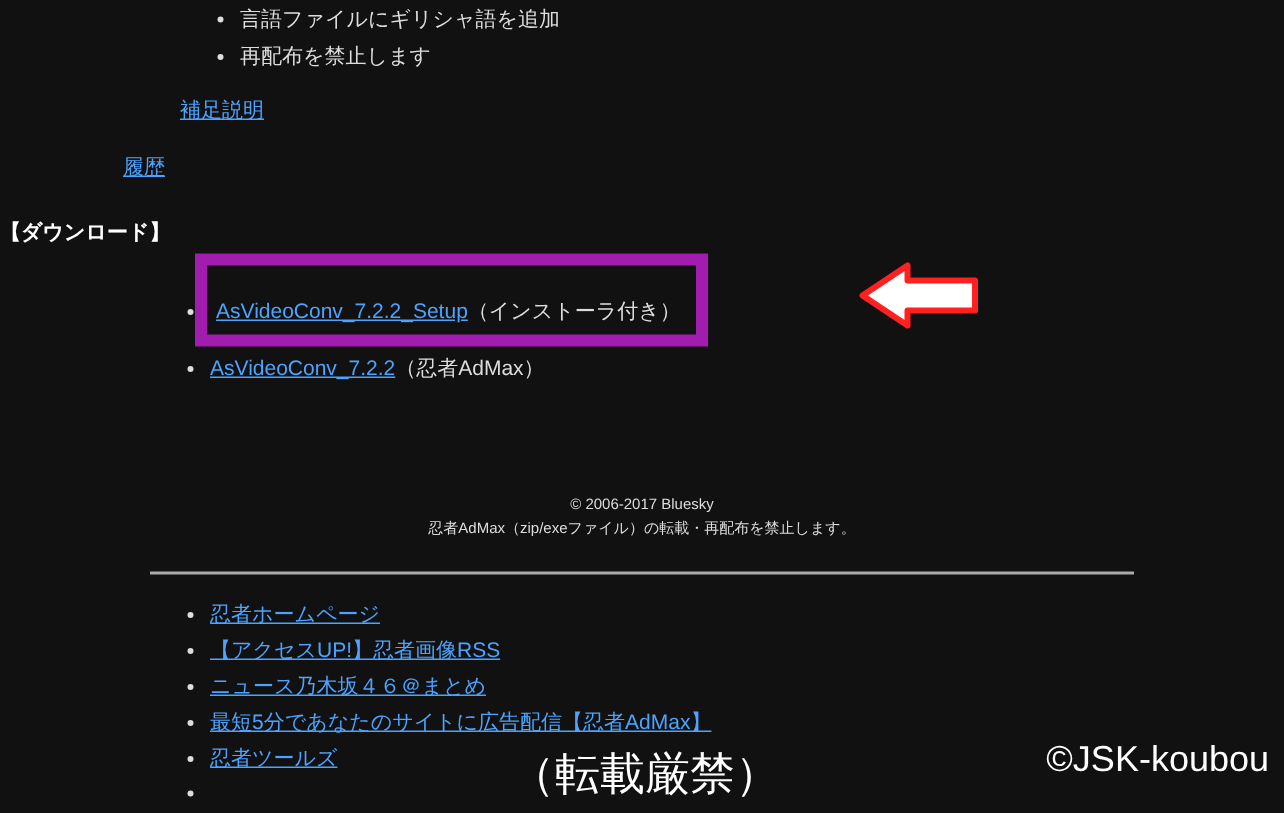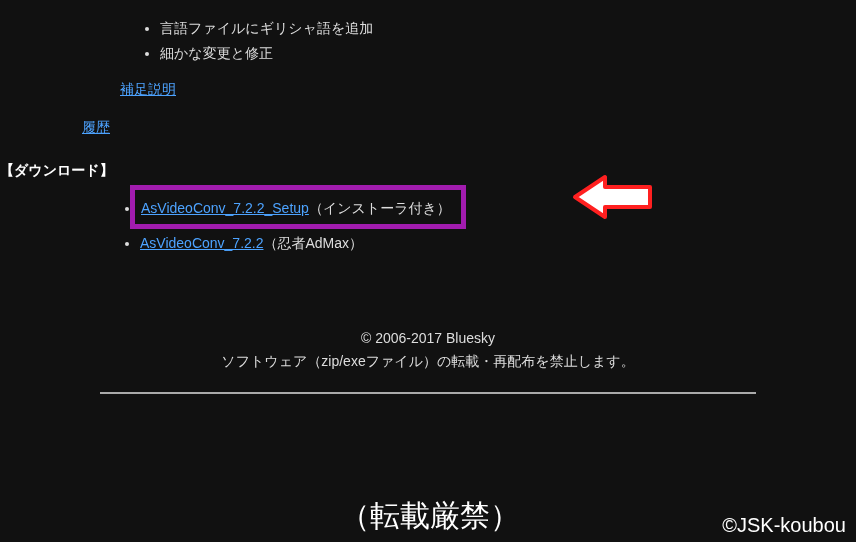--- a/index.html
+++ b/index.html
@@ -6,83 +6,83 @@
     body {
       background: #111;
       color: #ddd;
       font-family: "Hiragino Kaku Gothic Pro", "Meiryo", sans-serif;
       font-size: 14px;
       width: 856px;
       height: 542px;
       overflow: hidden;
       position: relative;
     }
-    .content { padding: 16px 100px 0 100px; }
+    .content { padding: 0 100px 0 100px; }
     ul { list-style: disc; padding-left: 40px; margin-left: 20px; }
     li { line-height: 1.8; color: #ddd; }
     a { color: #4da3ff; text-decoration: underline; }
     .indent-link { margin-left: 120px; margin-top: 15px; margin-bottom: 15px; }
     .history-link { margin-left: 82px; margin-top: 20px; margin-bottom: 20px; }
     .section-heading {
       color: #fff;
       font-weight: bold;
       margin-top: 25px;
       margin-bottom: 5px;
     }
     .download-list { list-style: disc; padding-left: 40px; margin-left: 100px; }
     .download-list li { line-height: 2; }
     .highlighted {
-      border: 5px solid #a21caf;
+      border: 8px solid #a21caf;
       display: inline-block;
-      padding: 4px 10px 2px 6px;
+      padding: 16px 10px 2px 6px;
       margin-left: -10px;
     }
     .note { color: #ddd; }
     .arrow {
       position: absolute;
       left: 570px;
       top: 172px;
     }
     .footer-area { margin-top: 70px; }
     .footer-text {
       text-align: center;
-      font-size: 14px;
+      font-size: 10px;
       color: #ddd;
       line-height: 1.6;
     }
     hr.divider {
       border: none;
       border-top: 2px solid #aaa;
       margin: 20px 100px 15px 100px;
     }
     .footer-links { list-style: disc; padding-left: 40px; margin-left: 100px; }
     .footer-links li { line-height: 1.7; }
     .watermark {
       position: absolute;
-      bottom: 5px;
+      bottom: 21px;
       right: 10px;
-      font-size: 20px;
+      font-size: 24px;
       color: #fff;
       font-weight: 500;
     }
     .watermark-left {
       position: absolute;
       bottom: 5px;
       left: 340px;
       font-size: 30px;
       color: #fff;
     }
   </style>
 </head>
 <body>
 
 <div class="content">
   <ul>
     <li>言語ファイルにギリシャ語を追加</li>
-    <li>細かな変更と修正</li>
+    <li>再配布を禁止します</li>
   </ul>
 </div>
 
 <div class="indent-link">
   <a href="#">補足説明</a>
 </div>
 
 <div class="history-link">
   <a href="#">履歴</a>
 </div>
@@ -101,18 +101,26 @@
 </ul>
 
 <div class="arrow">
   <svg width="90" height="50" viewBox="0 0 90 50">
     <path d="M 5 25 L 35 5 L 35 15 L 80 15 L 80 35 L 35 35 L 35 45 Z" fill="#fff" stroke="#ff2020" stroke-width="4" stroke-linejoin="round"></path>
   </svg>
 </div>
 
 <div class="footer-area">
   <div class="footer-text">© 2006-2017 Bluesky</div>
-  <div class="footer-text">ソフトウェア（zip/exeファイル）の転載・再配布を禁止します。</div>
+  <div class="footer-text">忍者AdMax（zip/exeファイル）の転載・再配布を禁止します。</div>
   <hr class="divider">
+  <ul class="footer-links">
+    <li><a href="#">忍者ホームページ</a></li>
+    <li><a href="#">【アクセスUP!】忍者画像RSS</a></li>
+    <li><a href="#">ニュース乃木坂４６＠まとめ</a></li>
+    <li><a href="#">最短5分であなたのサイトに広告配信【忍者AdMax】</a></li>
+    <li><a href="#">忍者ツールズ</a></li>
+    <li></li>
+  </ul>
 </div>
 
 <div class="watermark-left">（転載厳禁）</div>
 <div class="watermark">©JSK-koubou</div>
 
 </body></html>

